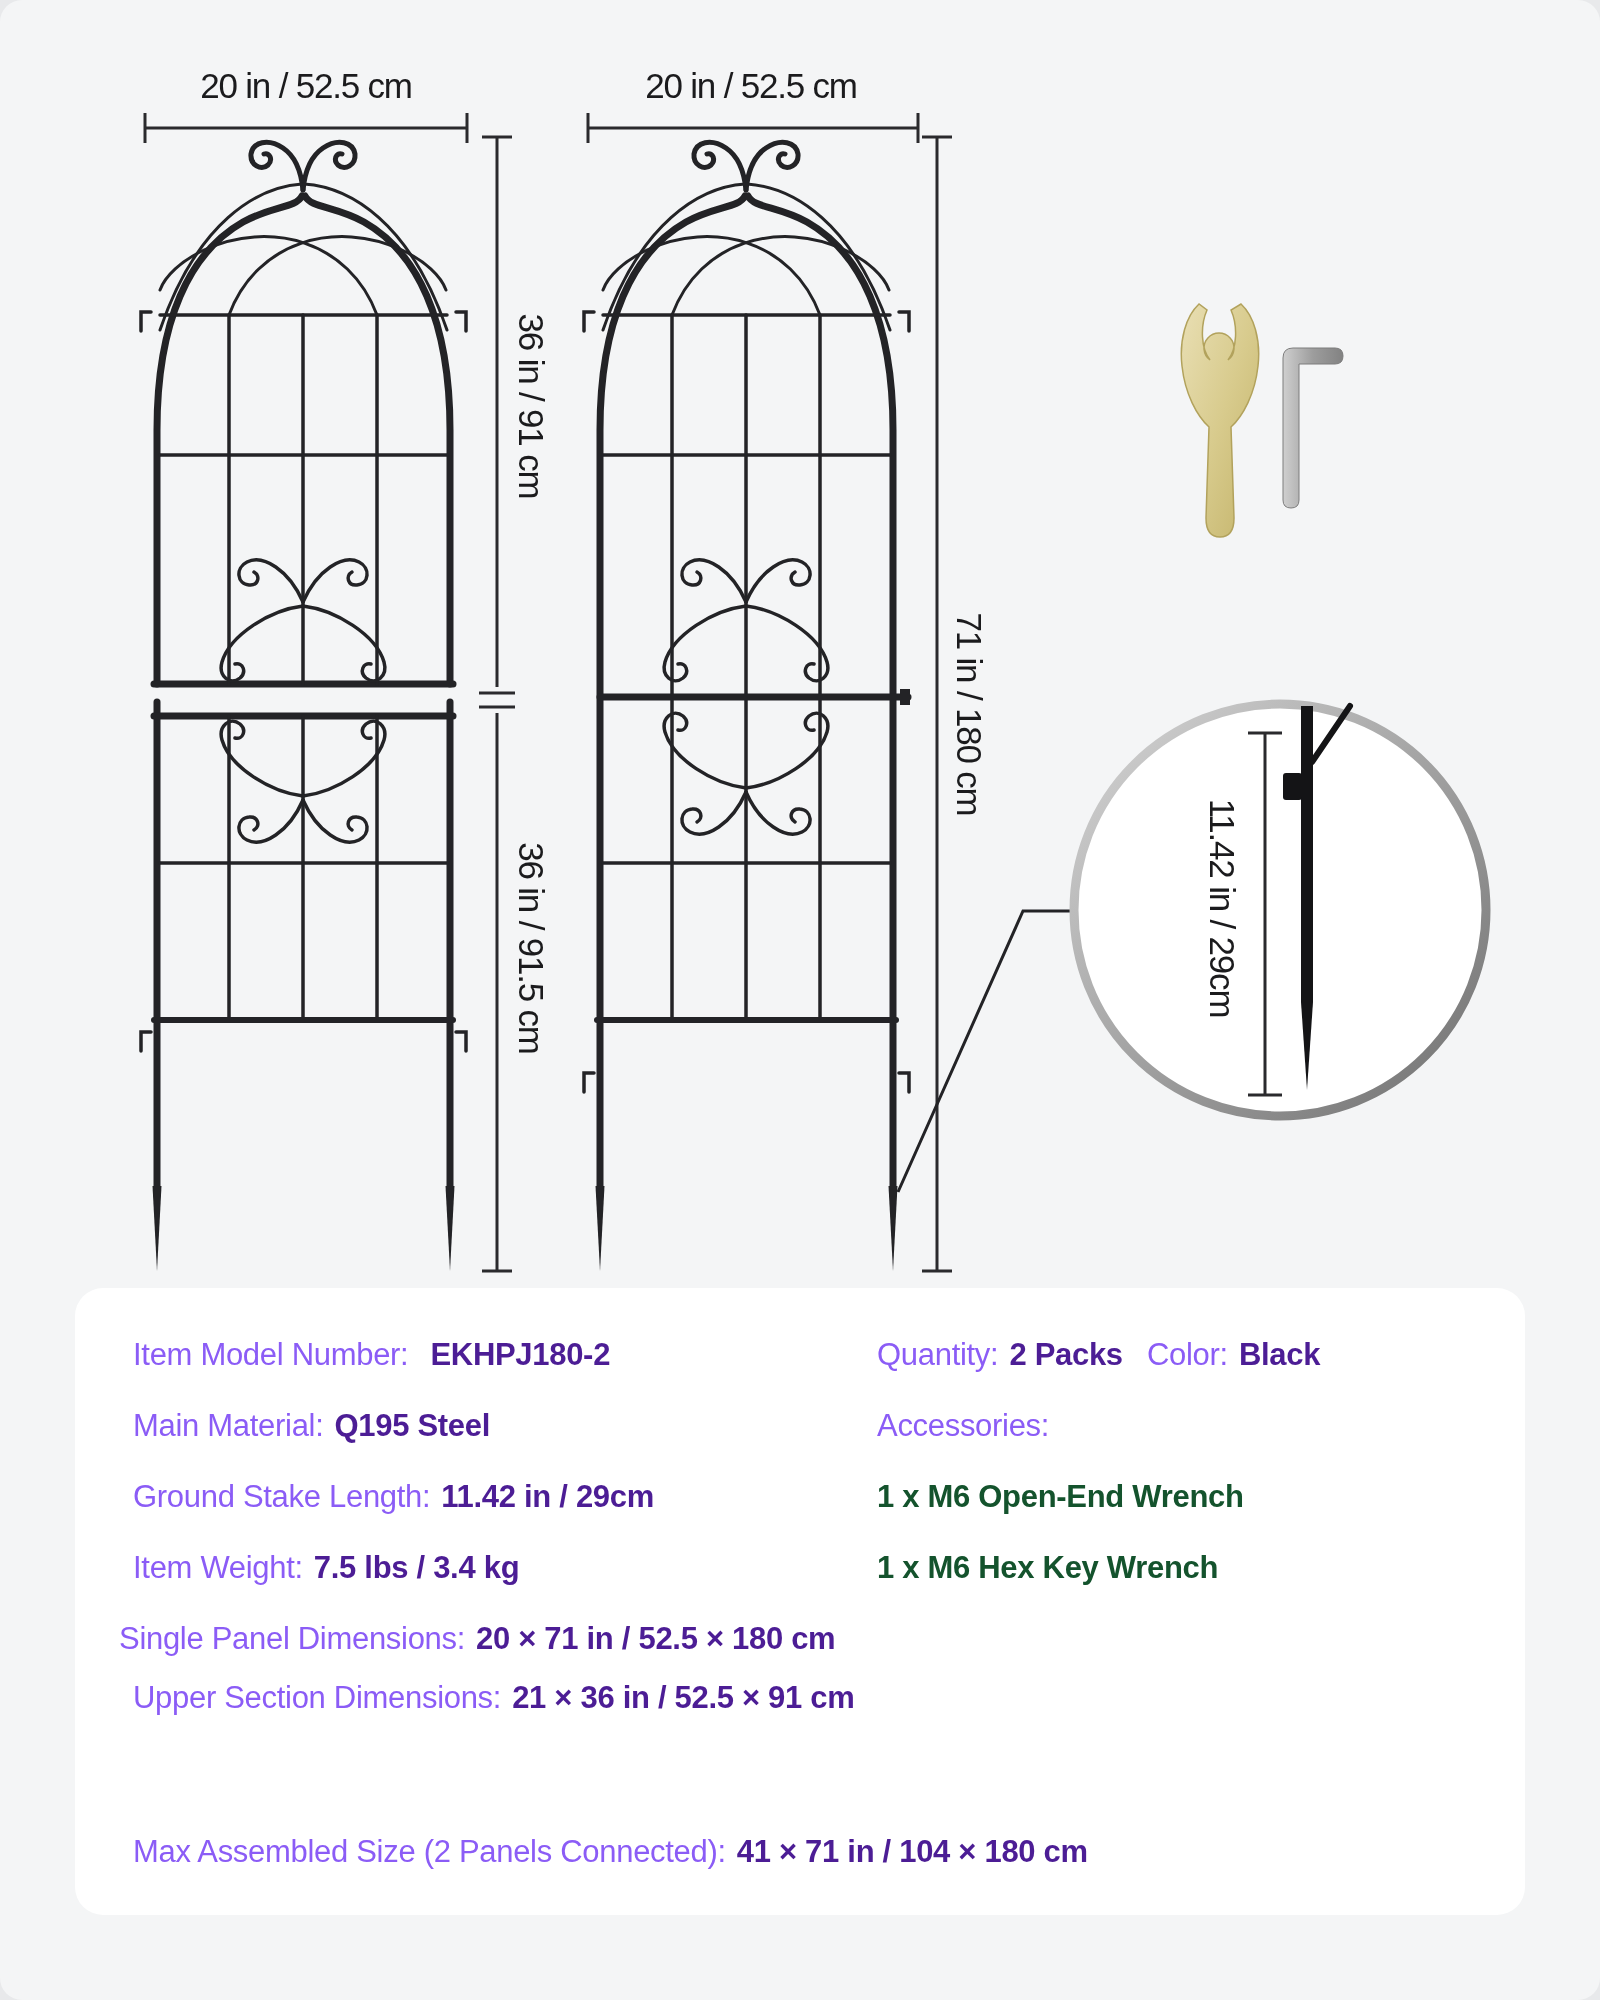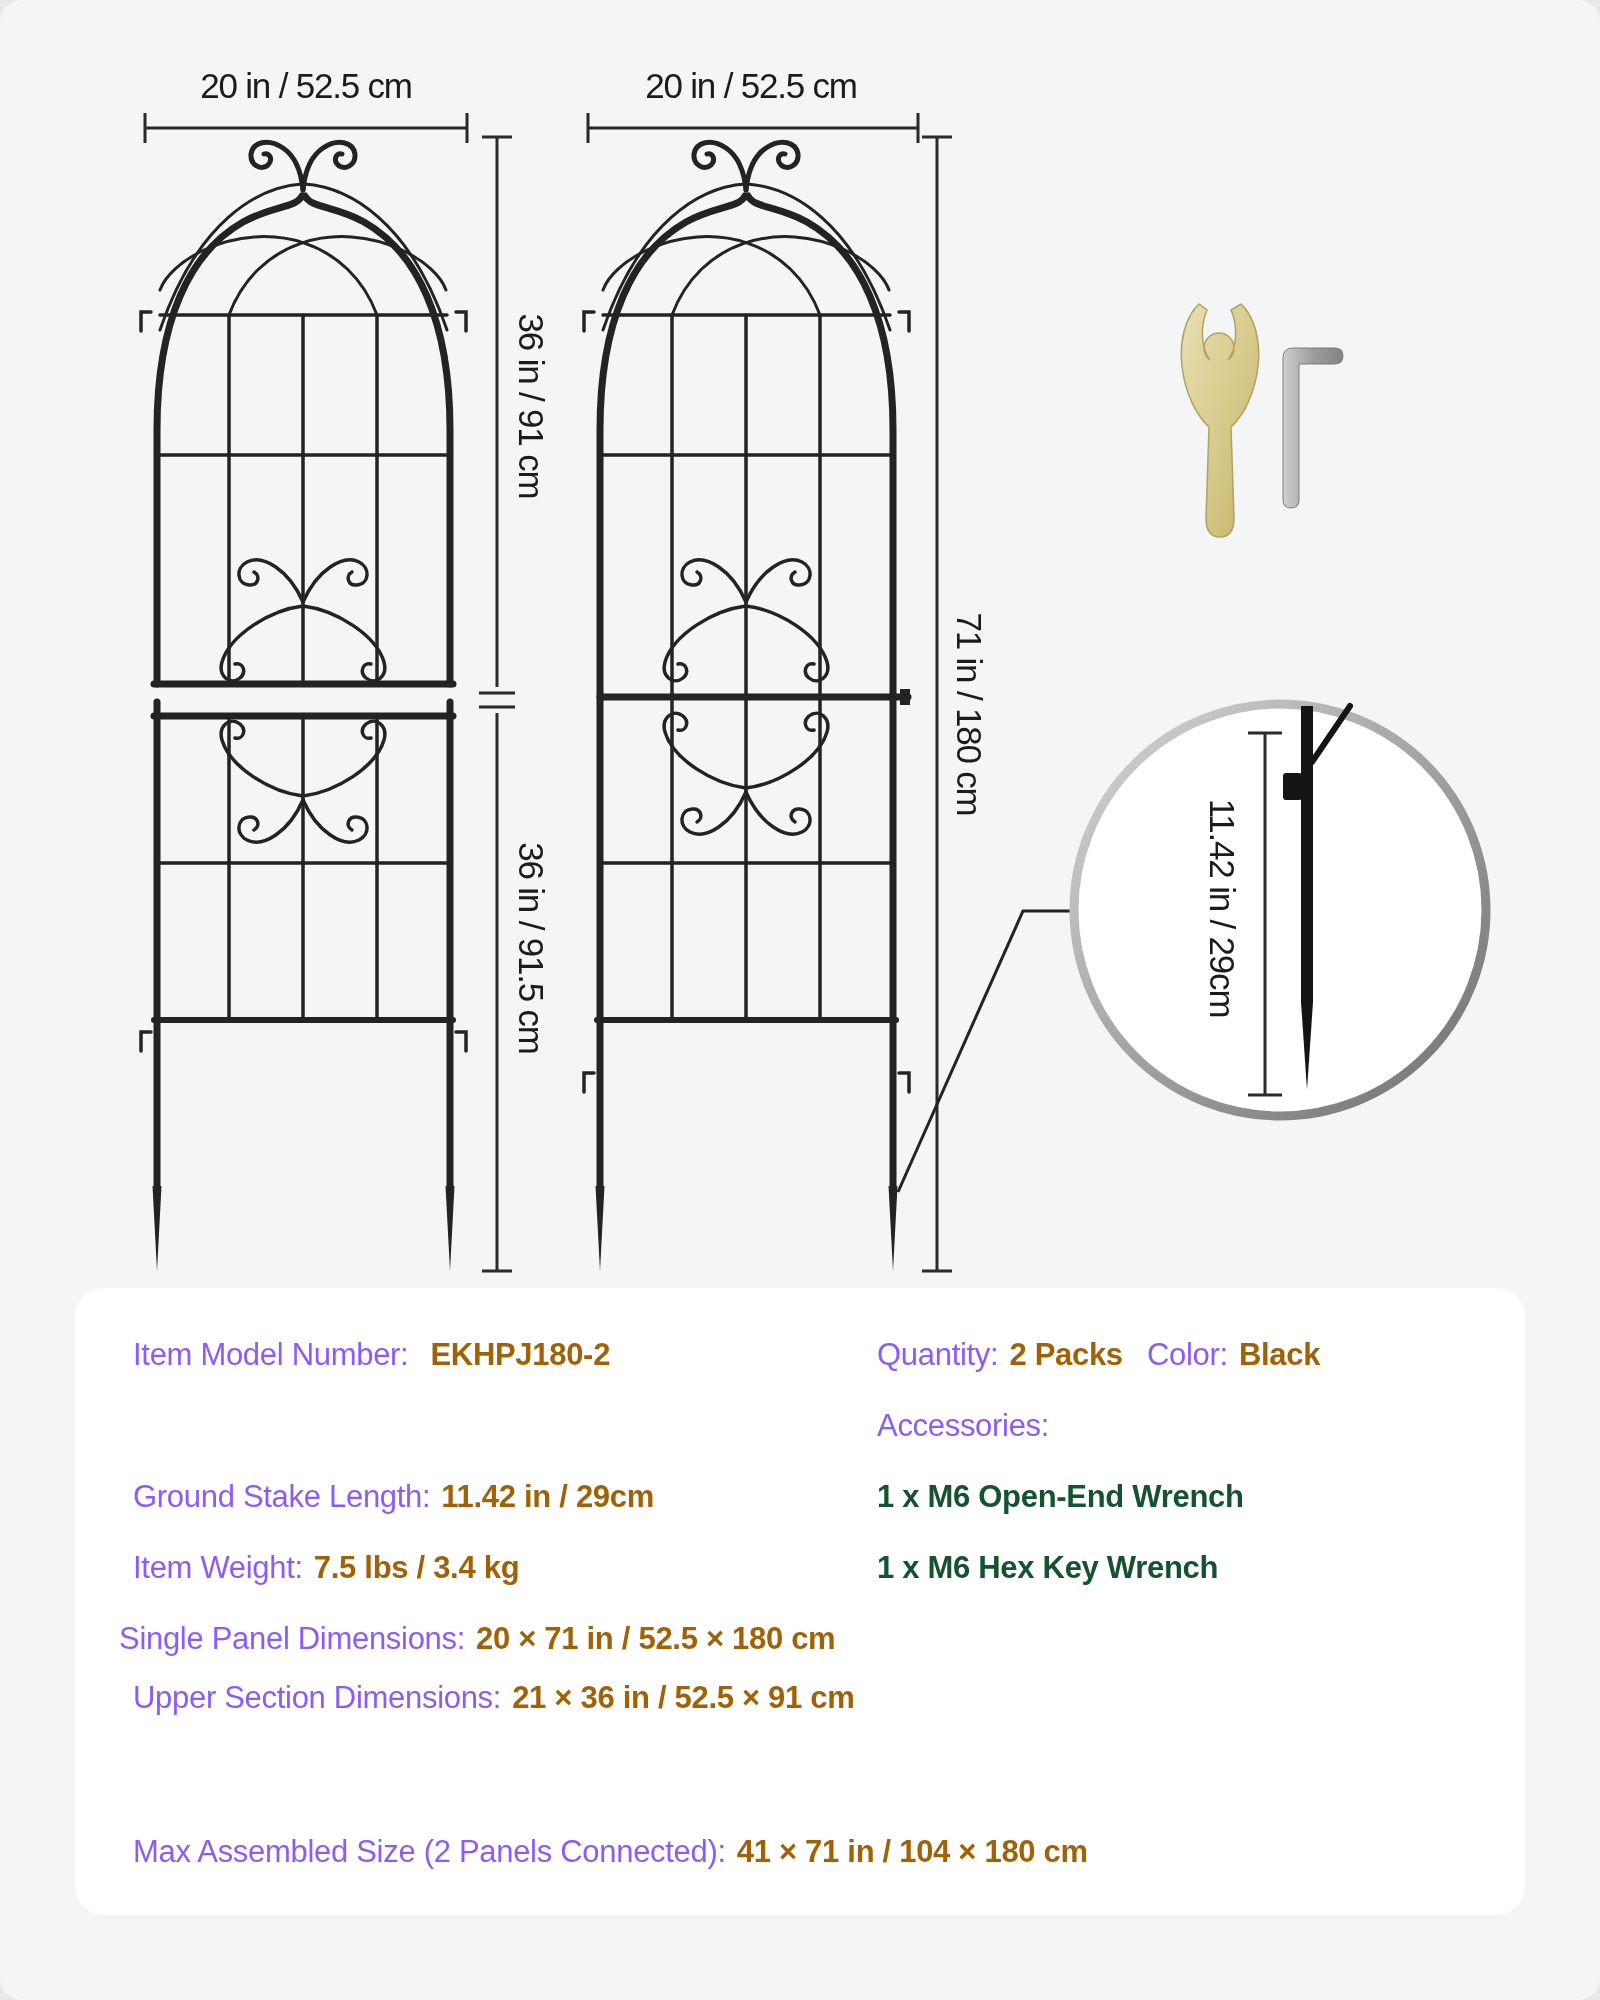--- a/index.html
+++ b/index.html
@@ -16,21 +16,21 @@
   .dim-label.vert{transform:translate(-50%,-50%) rotate(90deg);}
   .spec-panel{
     position:absolute;left:75px;top:1288px;width:1450px;height:627px;
     background:#ffffff;border-radius:28px;
   }
   .spec-line{
     position:absolute;height:44px;line-height:44px;white-space:nowrap;
     font-size:31px;letter-spacing:-0.3px;color:#58595b;
   }
   .spec-line .lbl{color:#8b5cf6;font-weight:400;}
-  .spec-line .val{color:#a16207;font-weight:700;margin-left:11px;}
+  .spec-line .val{color:#4c1d95;font-weight:700;margin-left:11px;}
   .spec-line .val.wide{margin-left:22px;}
   .spec-line.acc-only{color:#14532d;font-weight:700;}
 </style>
 </head>
 <body>
 
 <div class="page">
 
   <svg class="art" width="1600" height="2000" viewBox="0 0 1600 2000">
     <defs>
@@ -172,20 +172,23 @@
     <div class="spec-line" style="left:58px;top:45px">
       <span class="lbl">Item Model Number:</span><span class="val wide">EKHPJ180-2</span>
     </div>
     <div class="spec-line" style="left:802px;top:45px">
       <span class="lbl">Quantity:</span><span class="val">2 Packs</span>
     </div>
     <div class="spec-line" style="left:1072px;top:45px">
       <span class="lbl">Color:</span><span class="val">Black</span>
     </div>
 
+    <div class="spec-line" style="left:58px;top:116px">
+      <span class="lbl">Main Material:</span><span class="val">Q195 Steel</span>
+    </div>
     <div class="spec-line" style="left:802px;top:116px">
       <span class="lbl">Accessories:</span>
     </div>
 
     <div class="spec-line" style="left:58px;top:187px">
       <span class="lbl">Ground Stake Length:</span><span class="val">11.42 in / 29cm</span>
     </div>
     <div class="spec-line acc-only" style="left:802px;top:187px">1 x M6 Open-End Wrench</div>
 
     <div class="spec-line" style="left:58px;top:258px">

